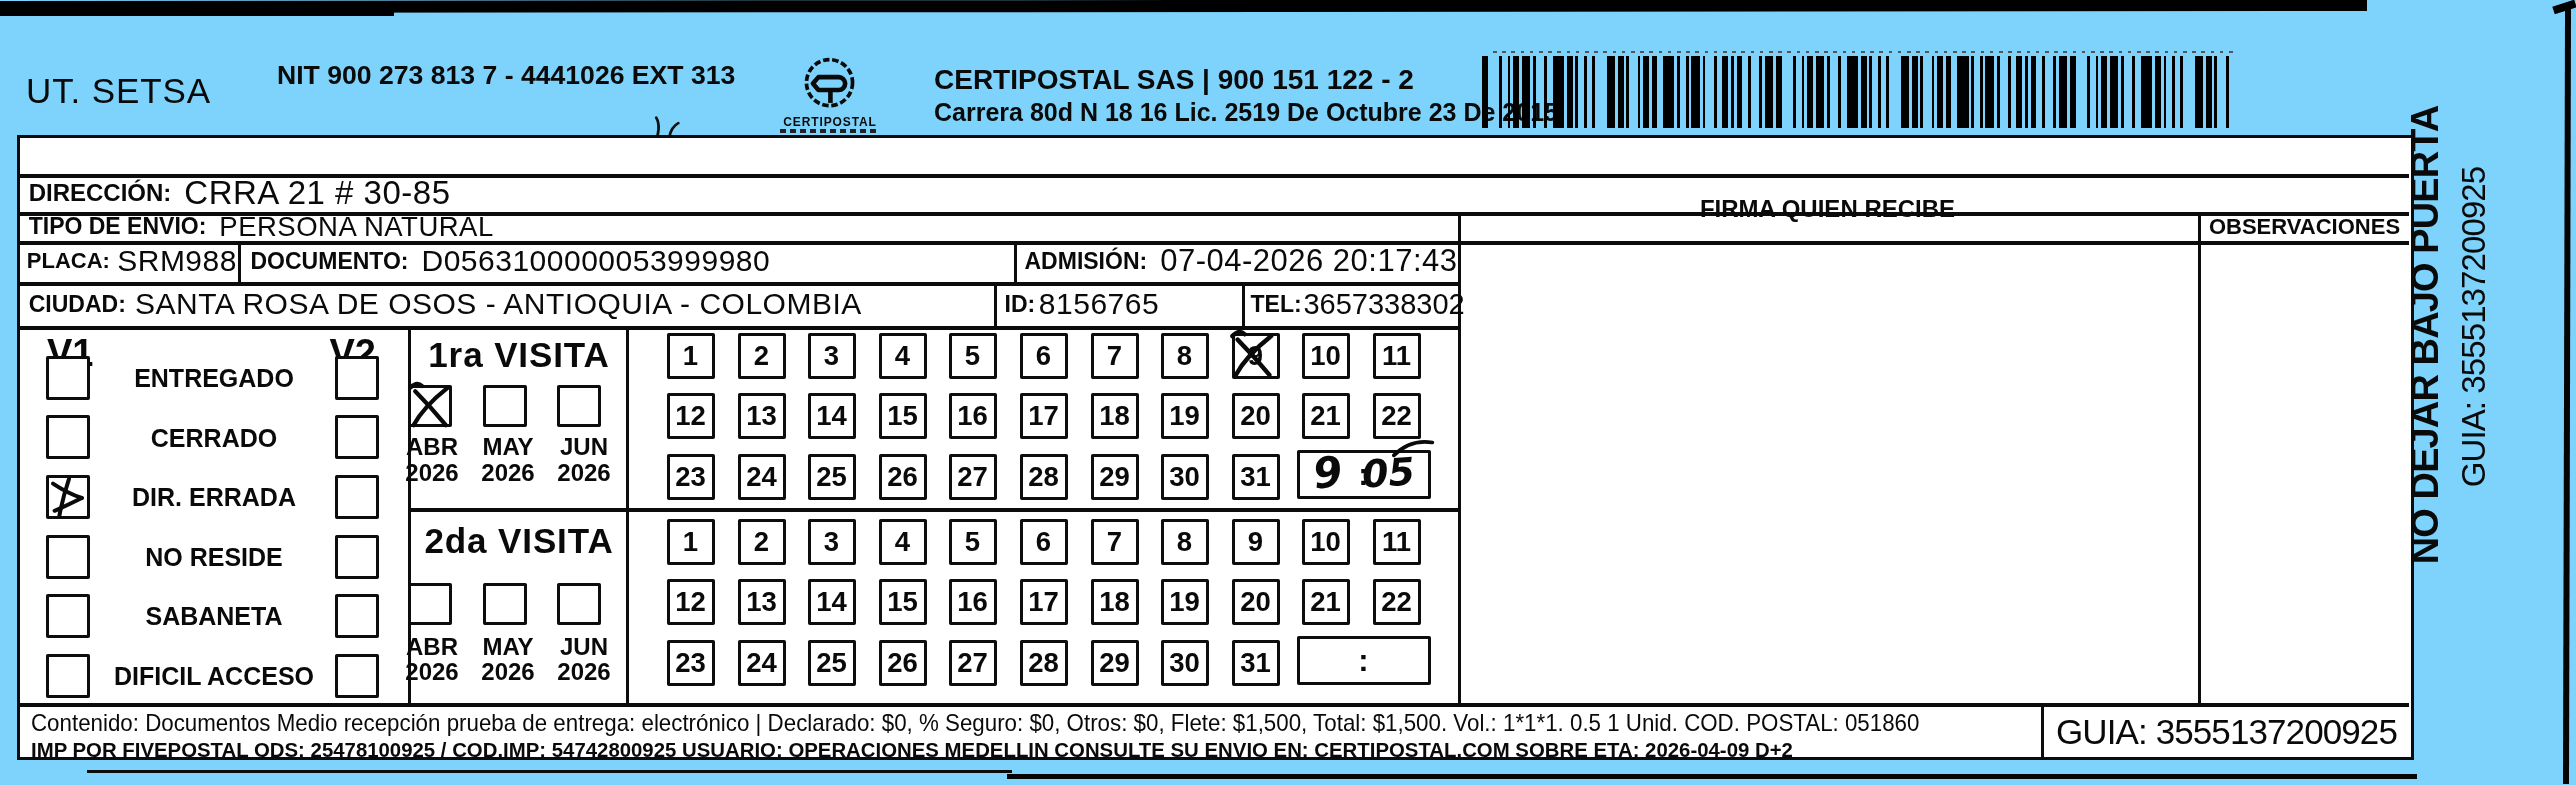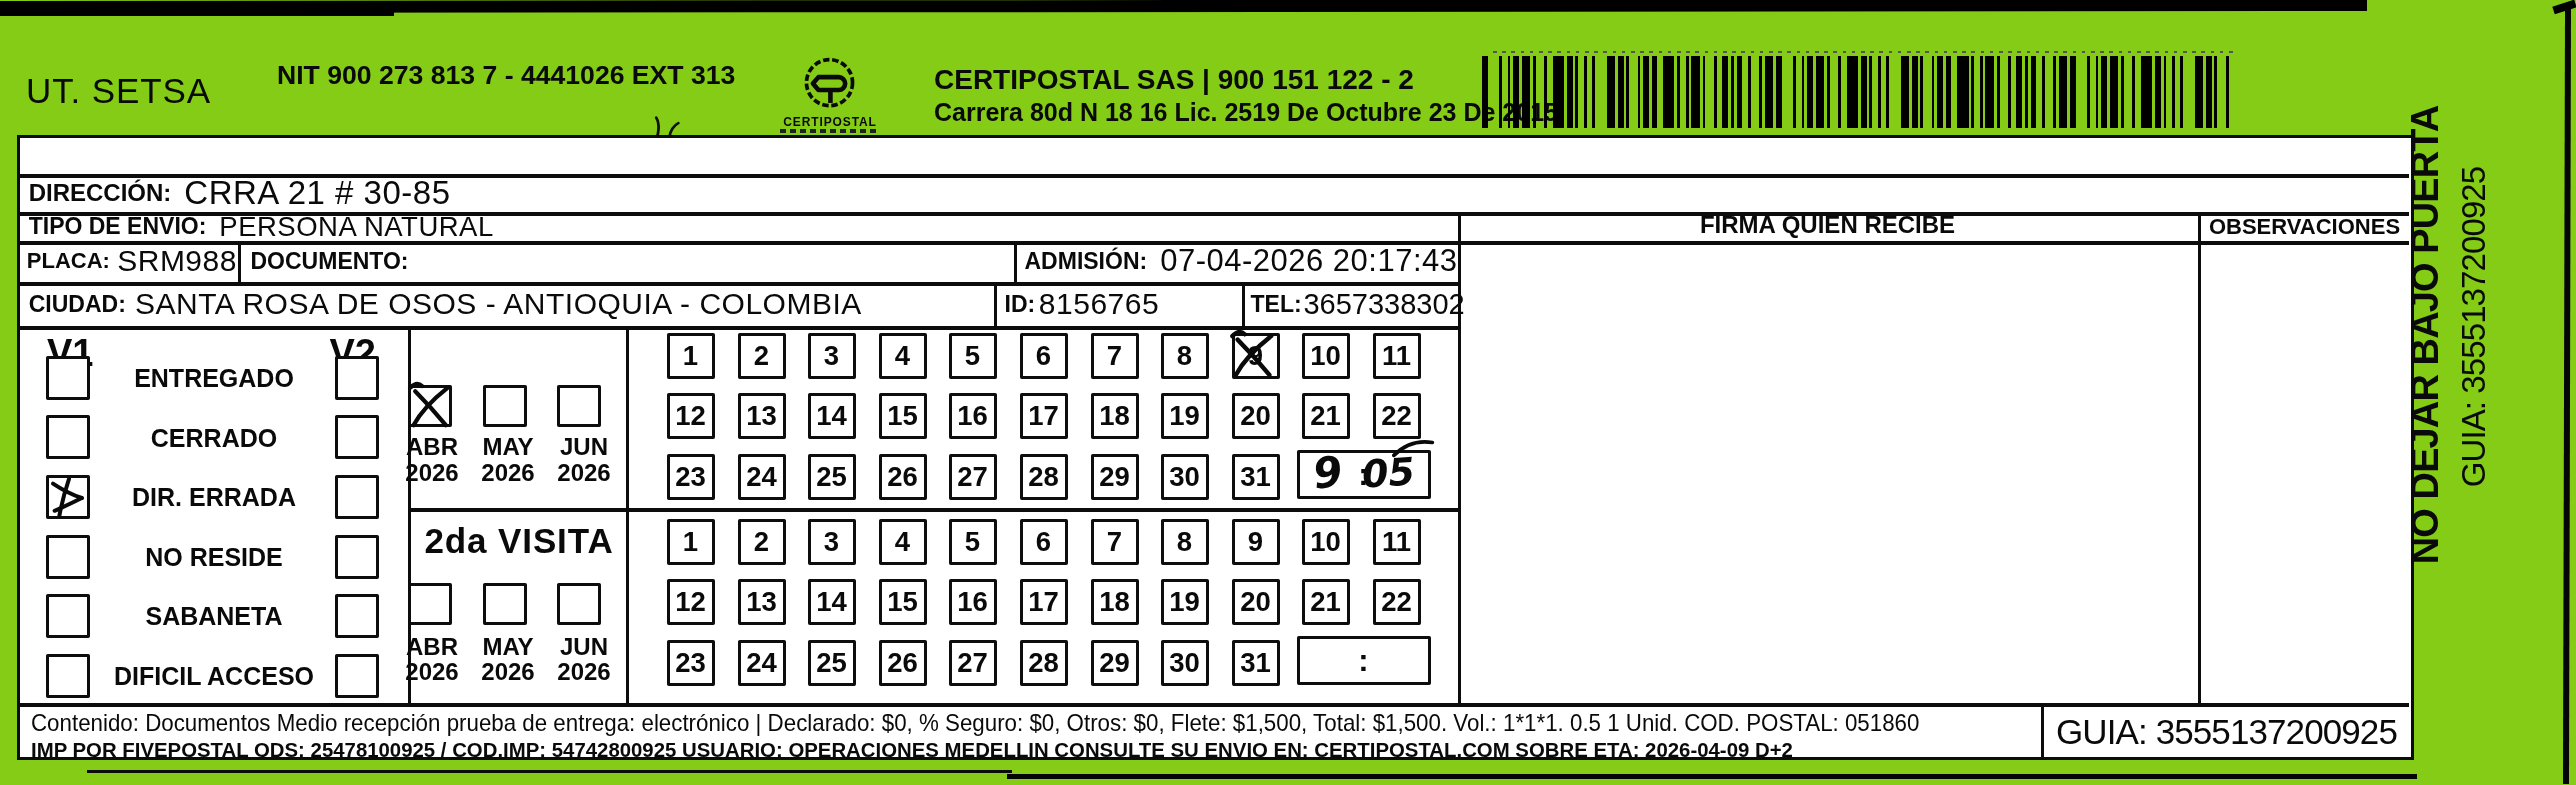--- a/index.html
+++ b/index.html
@@ -1,16 +1,16 @@
 <!DOCTYPE html>
 <html style="font-size:14.7px"><head>
 <meta charset="utf-8">
 <style>
   html,body{margin:0;padding:0;background:#ffffff;}
-  .sheet{position:relative;width:2576px;height:786px;background:#84cc16;overflow:hidden;
+  .sheet{position:relative;width:2576px;height:786px;background:#7dd3fc;overflow:hidden;
          font-family:"Liberation Sans",sans-serif;color:#0a0a0a;}
   .abs{position:absolute;}
   .hline{position:absolute;background:#0c0c0c;height:3.7px;}
   .vline{position:absolute;background:#0c0c0c;width:3.7px;}
   .lbl{font-weight:bold;letter-spacing:0;}
   .val{letter-spacing:0.5px;}
   .rowcell{position:absolute;display:flex;align-items:center;gap:13px;white-space:nowrap;}
   .cb{position:absolute;width:44px;height:44px;border:3.7px solid #0d0d0d;border-radius:1.8px;
       box-sizing:border-box;background:#fff;}
   .cb.sm{width:44px;height:42px;}
@@ -172,39 +172,40 @@
     <div class="rowcell" style="left:9.2px;top:74px;height:29px;">
       <span class="lbl" style="font-size:23px;">TIPO DE ENVIO:</span>
       <span class="val" style="font-size:27.5px;">PERSONA NATURAL</span>
     </div>
     <div class="rowcell" style="left:7.3px;top:103px;height:40px;gap:7.3px;">
       <span class="lbl" style="font-size:22px;">PLACA:</span>
       <span class="val" style="font-size:30px;">SRM988</span>
     </div>
     <div class="rowcell" style="left:231px;top:103px;height:40px;">
       <span class="lbl" style="font-size:23px;">DOCUMENTO:</span>
+      <span class="val" style="font-size:30px;">D0563100000053999980</span>
     </div>
     <div class="rowcell" style="left:1005px;top:103px;height:40px;">
       <span class="lbl" style="font-size:23px;">ADMISIÓN:</span>
       <span class="val" style="font-size:31px;">07-04-2026 20:17:43</span>
     </div>
     <div class="rowcell" style="left:9.2px;top:144px;height:44px;gap:9.2px;">
       <span class="lbl" style="font-size:23px;">CIUDAD:</span>
       <span class="val" style="font-size:30px;">SANTA ROSA DE OSOS - ANTIOQUIA - COLOMBIA</span>
     </div>
     <div class="rowcell" style="left:985px;top:144px;height:44px;gap:3.7px;">
       <span class="lbl" style="font-size:23px;">ID:</span>
       <span class="val" style="font-size:30px;">8156765</span>
     </div>
     <div class="rowcell" style="left:1231px;top:144px;height:44px;gap:1.8px;">
       <span class="lbl" style="font-size:23px;">TEL:</span>
       <span class="val" style="font-size:29px;letter-spacing:0;">3657338302</span>
     </div>
 
-    <div class="abs lbl" style="left:1438px;top:72px;width:740px;height:29px;display:flex;align-items:center;justify-content:center;font-size:24px;">FIRMA QUIEN RECIBE</div>
+    <div class="abs lbl" style="left:1438px;top:56px;width:740px;height:29px;display:flex;align-items:center;justify-content:center;font-size:24px;">FIRMA QUIEN RECIBE</div>
     <div class="abs lbl" style="left:2181px;top:74px;width:208px;height:29px;display:flex;align-items:center;justify-content:center;font-size:22px;">OBSERVACIONES</div>
     <div class="abs" style="left:1441px;top:107px;width:736px;height:458px;"></div>
     <div class="abs" style="left:2181px;top:107px;width:208px;height:458px;"></div>
 
     <div class="abs lbl" style="left:27.5px;top:194px;font-size:38px;">V1</div>
     <div class="abs lbl" style="left:310px;top:194px;font-size:38px;">V2</div>
     <div id="status-rows">
         <div class="cb" style="left: 26px; top: 218px;"></div>
         <div class="statuslabel" style="top: 226px;">ENTREGADO</div>
         <div class="cb" style="left: 315px; top: 218px;"></div>
@@ -224,20 +225,21 @@
         <div class="statuslabel" style="top: 405px;">NO RESIDE</div>
         <div class="cb" style="left: 315px; top: 397px;"></div>
         <div class="cb" style="left: 26px; top: 456px;"></div>
         <div class="statuslabel" style="top: 464px;">SABANETA</div>
         <div class="cb" style="left: 315px; top: 456px;"></div>
         <div class="cb" style="left: 26px; top: 516px;"></div>
         <div class="statuslabel" style="top: 524px;">DIFICIL ACCESO</div>
         <div class="cb" style="left: 315px; top: 516px;"></div>
       </div>
 
+    <div class="visittitle" style="left:394px;top:197px;">1ra VISITA</div>
     <div id="visit1-boxes">
         <div class="cb sm" style="left: 388px; top: 247px;">
           <svg width="51" height="51" viewBox="0 0 60 60" style="position: absolute; left: -5.5px; top: -7.3px; overflow: visible;">
             <path d="M10 52 Q22 30 50 8" stroke="#0a0a0a" stroke-width="5" fill="none" stroke-linecap="round"></path>
             <path d="M12 12 Q30 30 48 52" stroke="#0a0a0a" stroke-width="5" fill="none" stroke-linecap="round"></path>
             <path d="M6 8 q8 -8 14 -2" stroke="#0a0a0a" stroke-width="5" fill="none" stroke-linecap="round"></path>
           </svg>
         </div>
         <div class="cb sm" style="left: 463px; top: 247px;"></div>
         <div class="cb sm" style="left: 537px; top: 247px;"></div>

